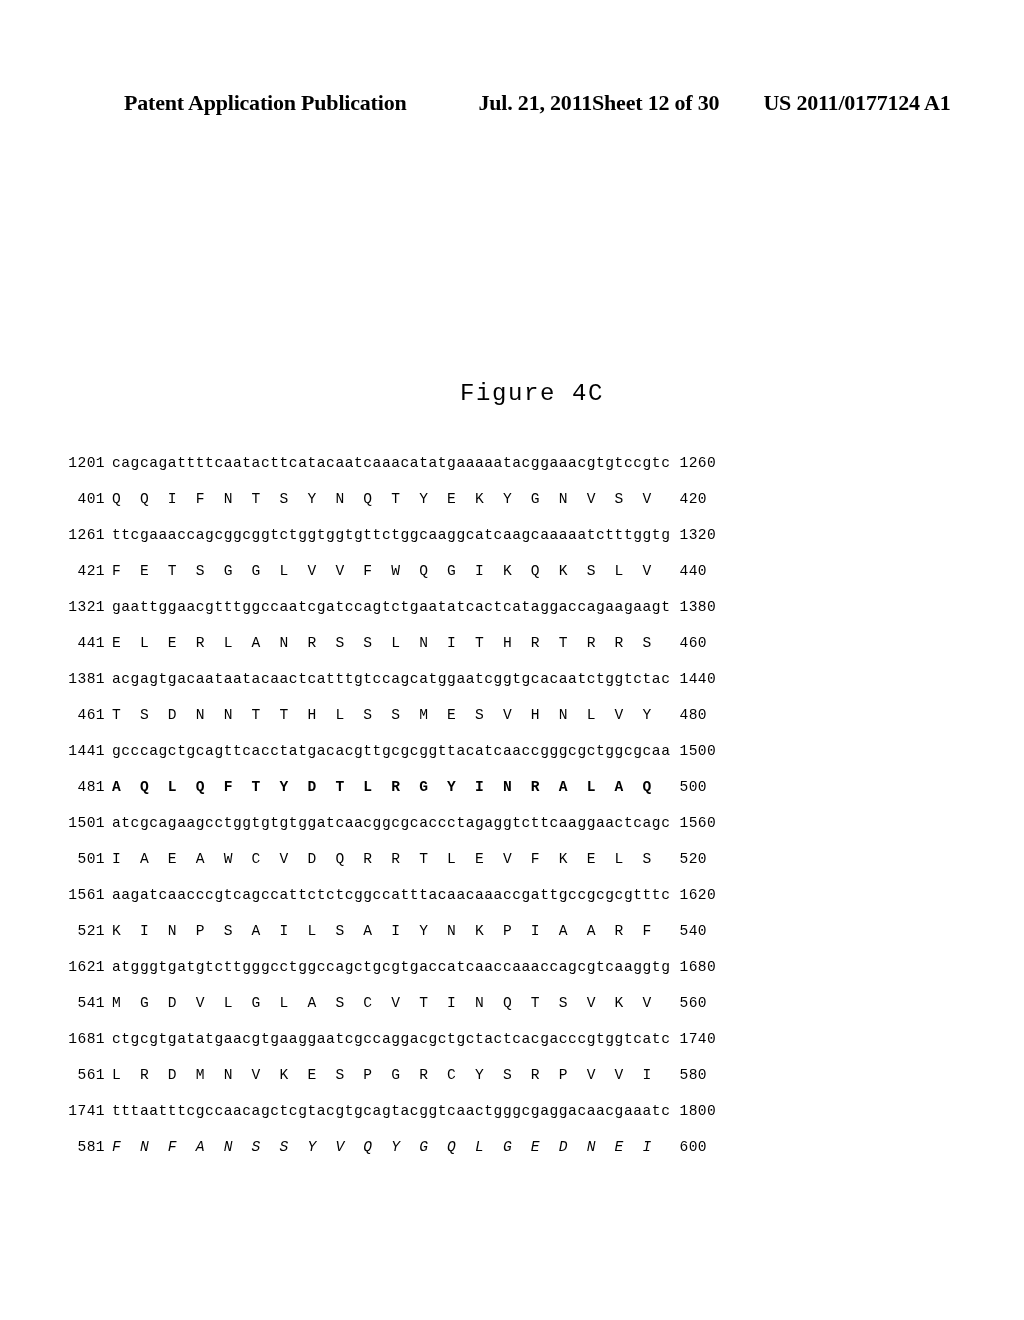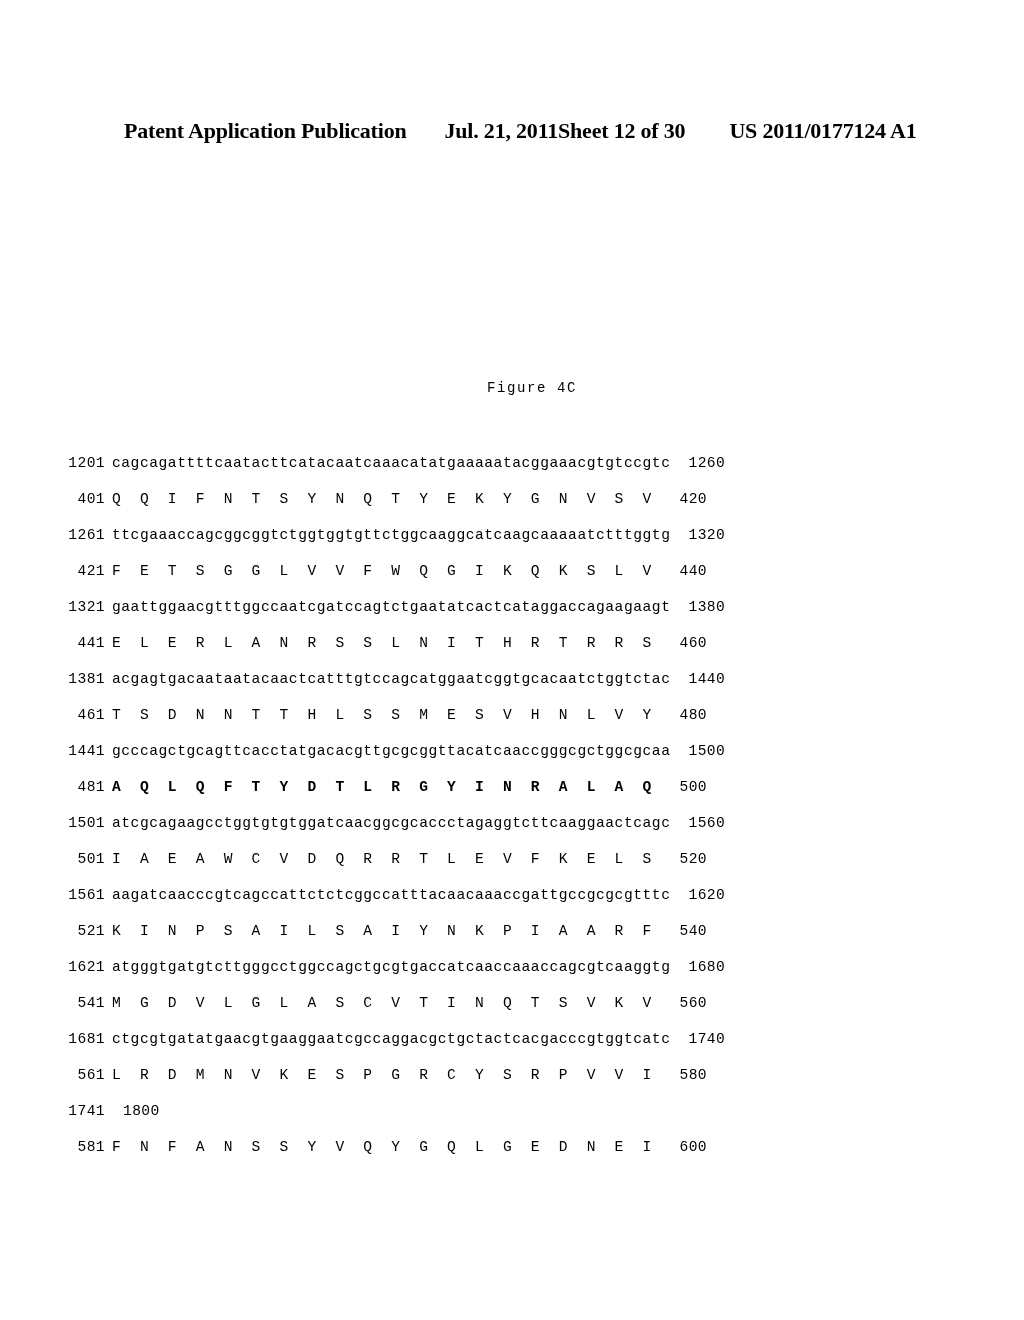--- a/index.html
+++ b/index.html
@@ -24,33 +24,33 @@
     width: 776px;
     display: flex;
     align-items: baseline;
     font-family: "Liberation Serif", serif;
     font-weight: bold;
     font-size: 22px;
     letter-spacing: -0.2px;
     white-space: nowrap;
   }
   .hdr-pub   { flex: 0 0 auto; }
-  .hdr-date  { flex: 0 0 auto; margin-left: 38px; }
+  .hdr-date  { flex: 0 0 auto; margin-left: 72px; }
   .hdr-sheet { flex: 0 0 auto; margin-left: 0; }
-  .hdr-num   { flex: 0 0 auto; margin-left: 44px; margin-top: 28px; }
+  .hdr-num   { flex: 0 0 auto; margin-left: 44px; }
 
   
   .figure-caption {
     position: absolute;
     top: 380px;
     left: 0;
     width: 1024px;
     text-align: center;
     font-family: "Liberation Mono", monospace;
-    font-size: 14px;
+    font-size: 24px;
     letter-spacing: 1.6px;
     padding-left: 40px;
     box-sizing: border-box;
   }
 
   
   .sequence-listing {
     position: absolute;
     top: 455px;
     left: 0;
@@ -80,21 +80,21 @@
   }
 
   .seq-text {
     flex: 0 0 auto;
     margin-left: 7px;
     letter-spacing: 0.55px;
   }
 
   .num-right {
     flex: 0 0 auto;
-    margin-left: 18px;
+    margin-left: 9px;
     text-align: left;
     letter-spacing: 0.4px;
   }
 
   
   .nuc-line .seq-text { letter-spacing: 0.55px; text-align: center; }
 
   
   .prot-line { margin-top: 13px; }
   .prot-line .seq-text {
@@ -151,18 +151,18 @@
     </div>
     <div class="seq-block">
       <div class="seq-line nuc-line"><span class="num-left">1621</span><span class="seq-text">atgggtgatgtcttgggcctggccagctgcgtgaccatcaaccaaaccagcgtcaaggtg</span><span class="num-right">1680</span></div>
       <div class="seq-line prot-line"><span class="num-left">541</span><span class="seq-text" style="display: inline-block; width: 558.469px;">M  G  D  V  L  G  L  A  S  C  V  T  I  N  Q  T  S  V  K  V</span><span class="num-right">560</span></div>
     </div>
     <div class="seq-block">
       <div class="seq-line nuc-line"><span class="num-left">1681</span><span class="seq-text">ctgcgtgatatgaacgtgaaggaatcgccaggacgctgctactcacgacccgtggtcatc</span><span class="num-right">1740</span></div>
       <div class="seq-line prot-line"><span class="num-left">561</span><span class="seq-text" style="display: inline-block; width: 558.469px;">L  R  D  M  N  V  K  E  S  P  G  R  C  Y  S  R  P  V  V  I</span><span class="num-right">580</span></div>
     </div>
     <div class="seq-block">
-      <div class="seq-line nuc-line"><span class="num-left">1741</span><span class="num-right">1800</span></div>
-      <div class="seq-line prot-line"><span class="num-left">581</span><span class="seq-text" style="display: inline-block; width: 558.469px;">F  N  F  A  N  S  S  Y  V  Q  Y  G  Q  L  G  E  D  N  E  I</span><span class="num-right">600</span></div>
+      <div class="seq-line nuc-line"><span class="num-left">1741</span><span class="seq-text">tttaatttcgccaacagctcgtacgtgcagtacggtcaactgggcgaggacaacgaaatc</span><span class="num-right">1800</span></div>
+      <div class="seq-line prot-line"><span class="num-left">581</span><span class="seq-text" style="display: inline-block; width: 558.469px; font-style: italic;">F  N  F  A  N  S  S  Y  V  Q  Y  G  Q  L  G  E  D  N  E  I</span><span class="num-right">600</span></div>
     </div>
   </div>
 
 <div class="page-frame"></div>
 
 </body></html>

